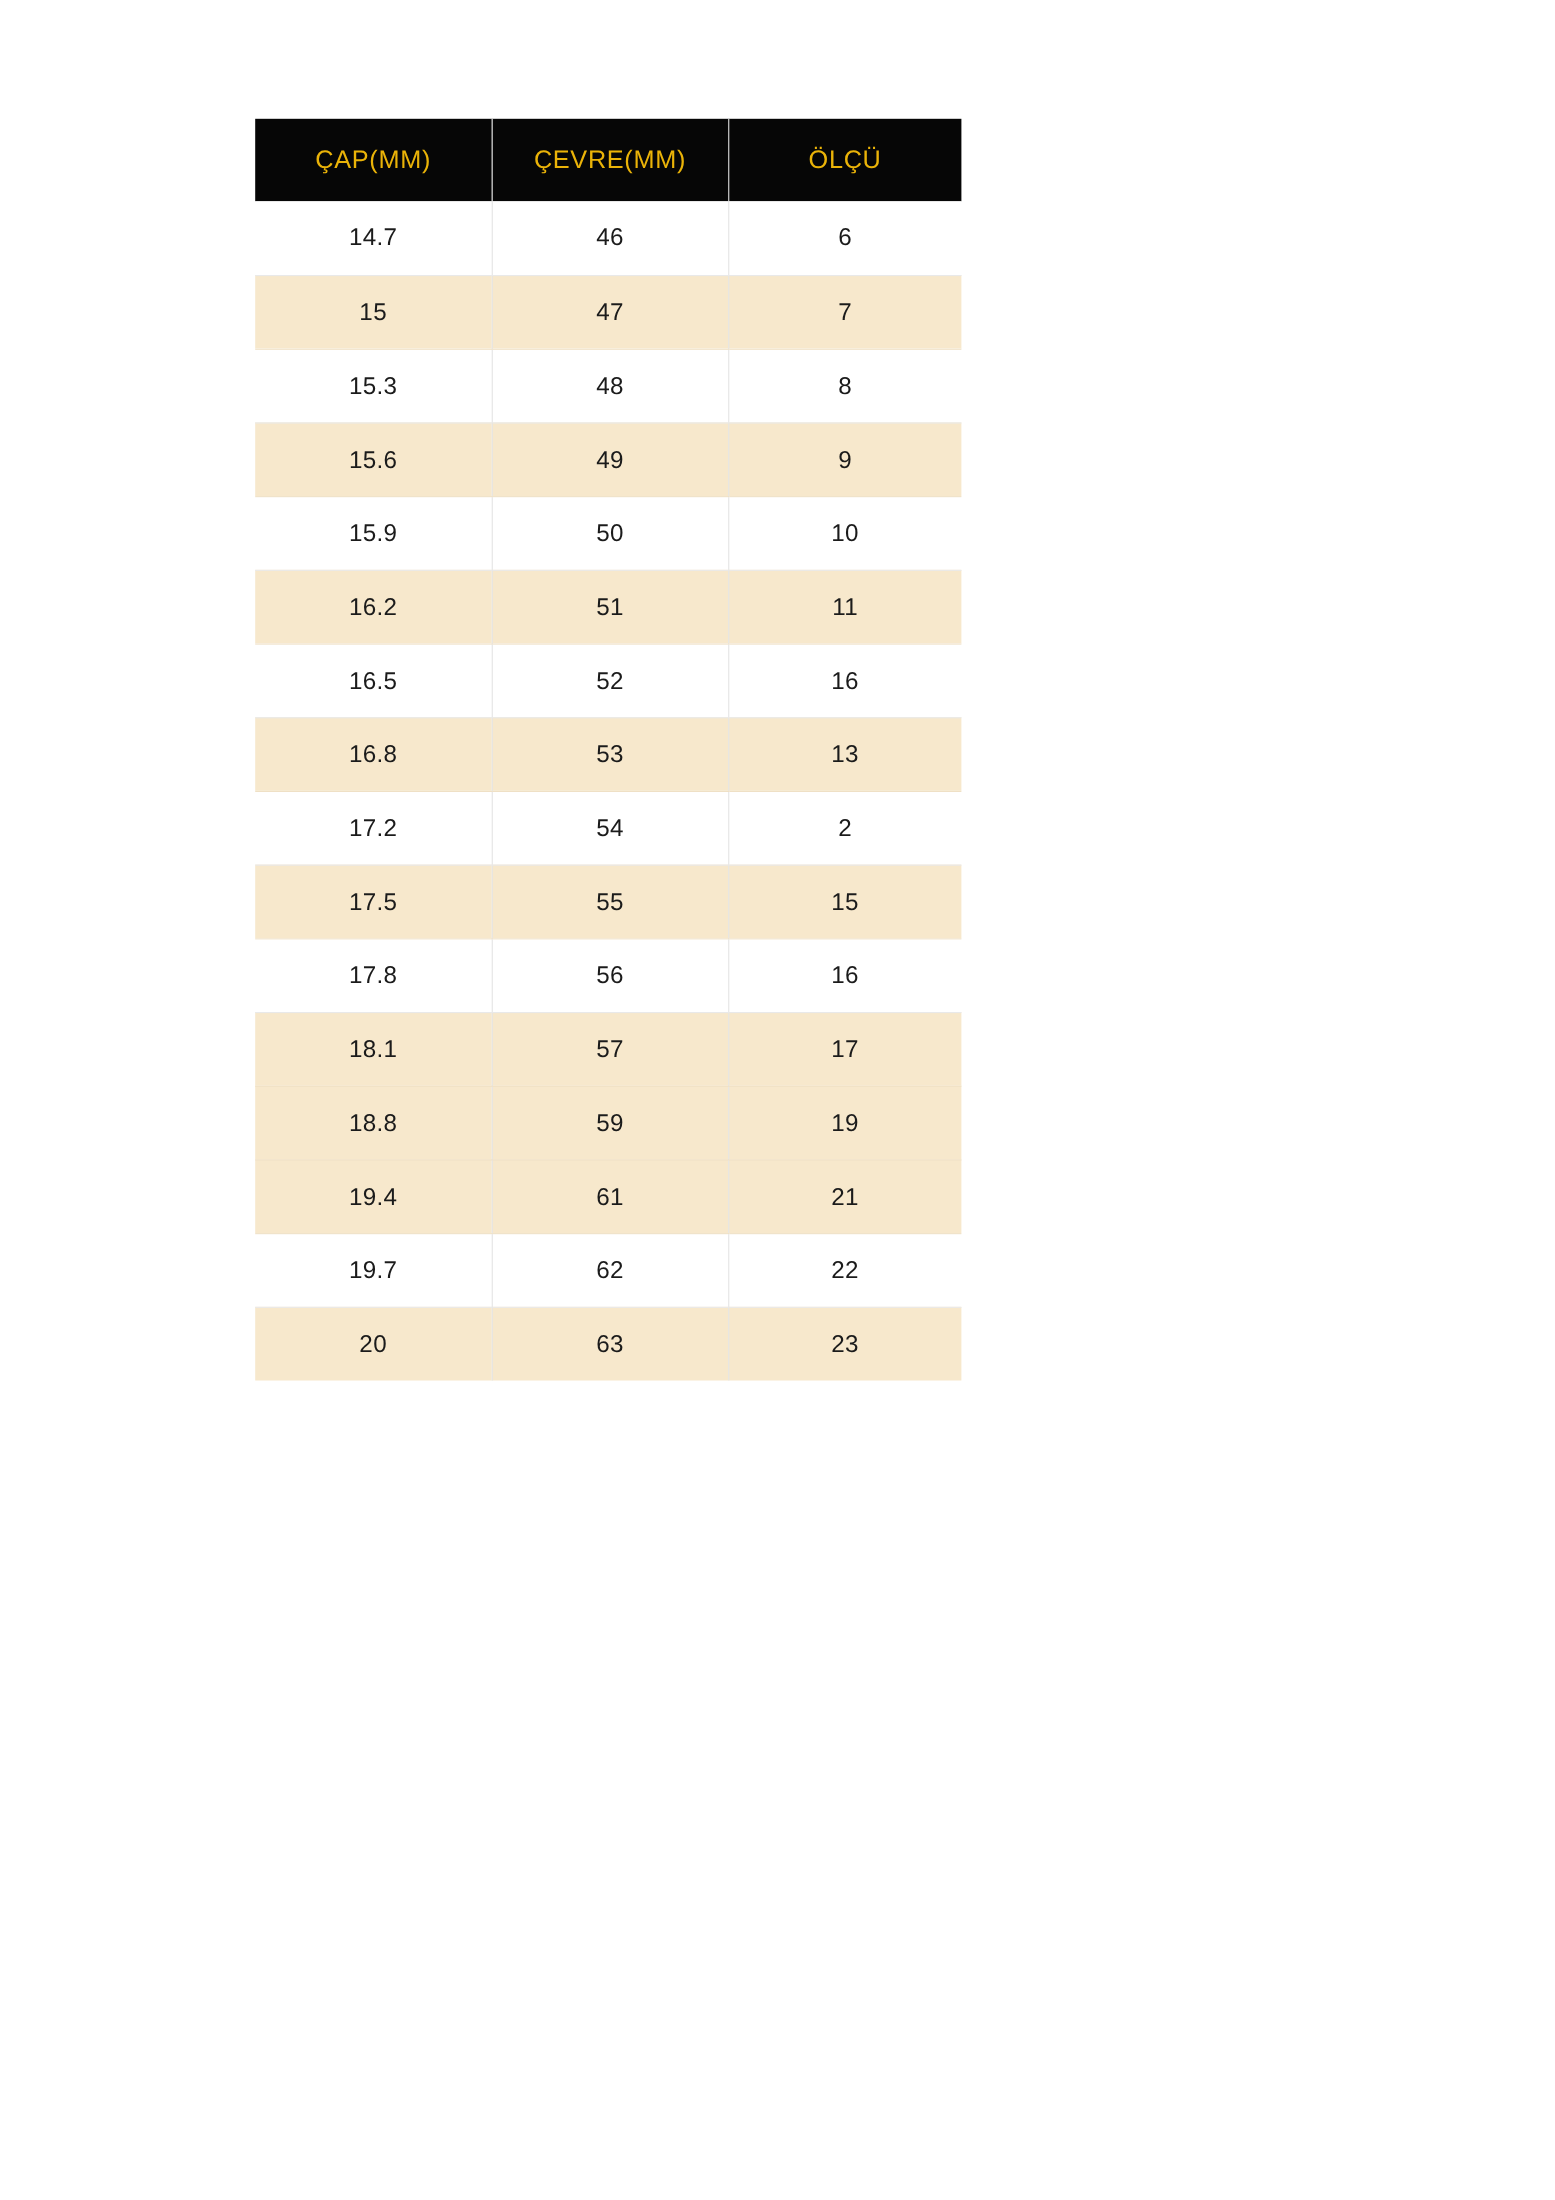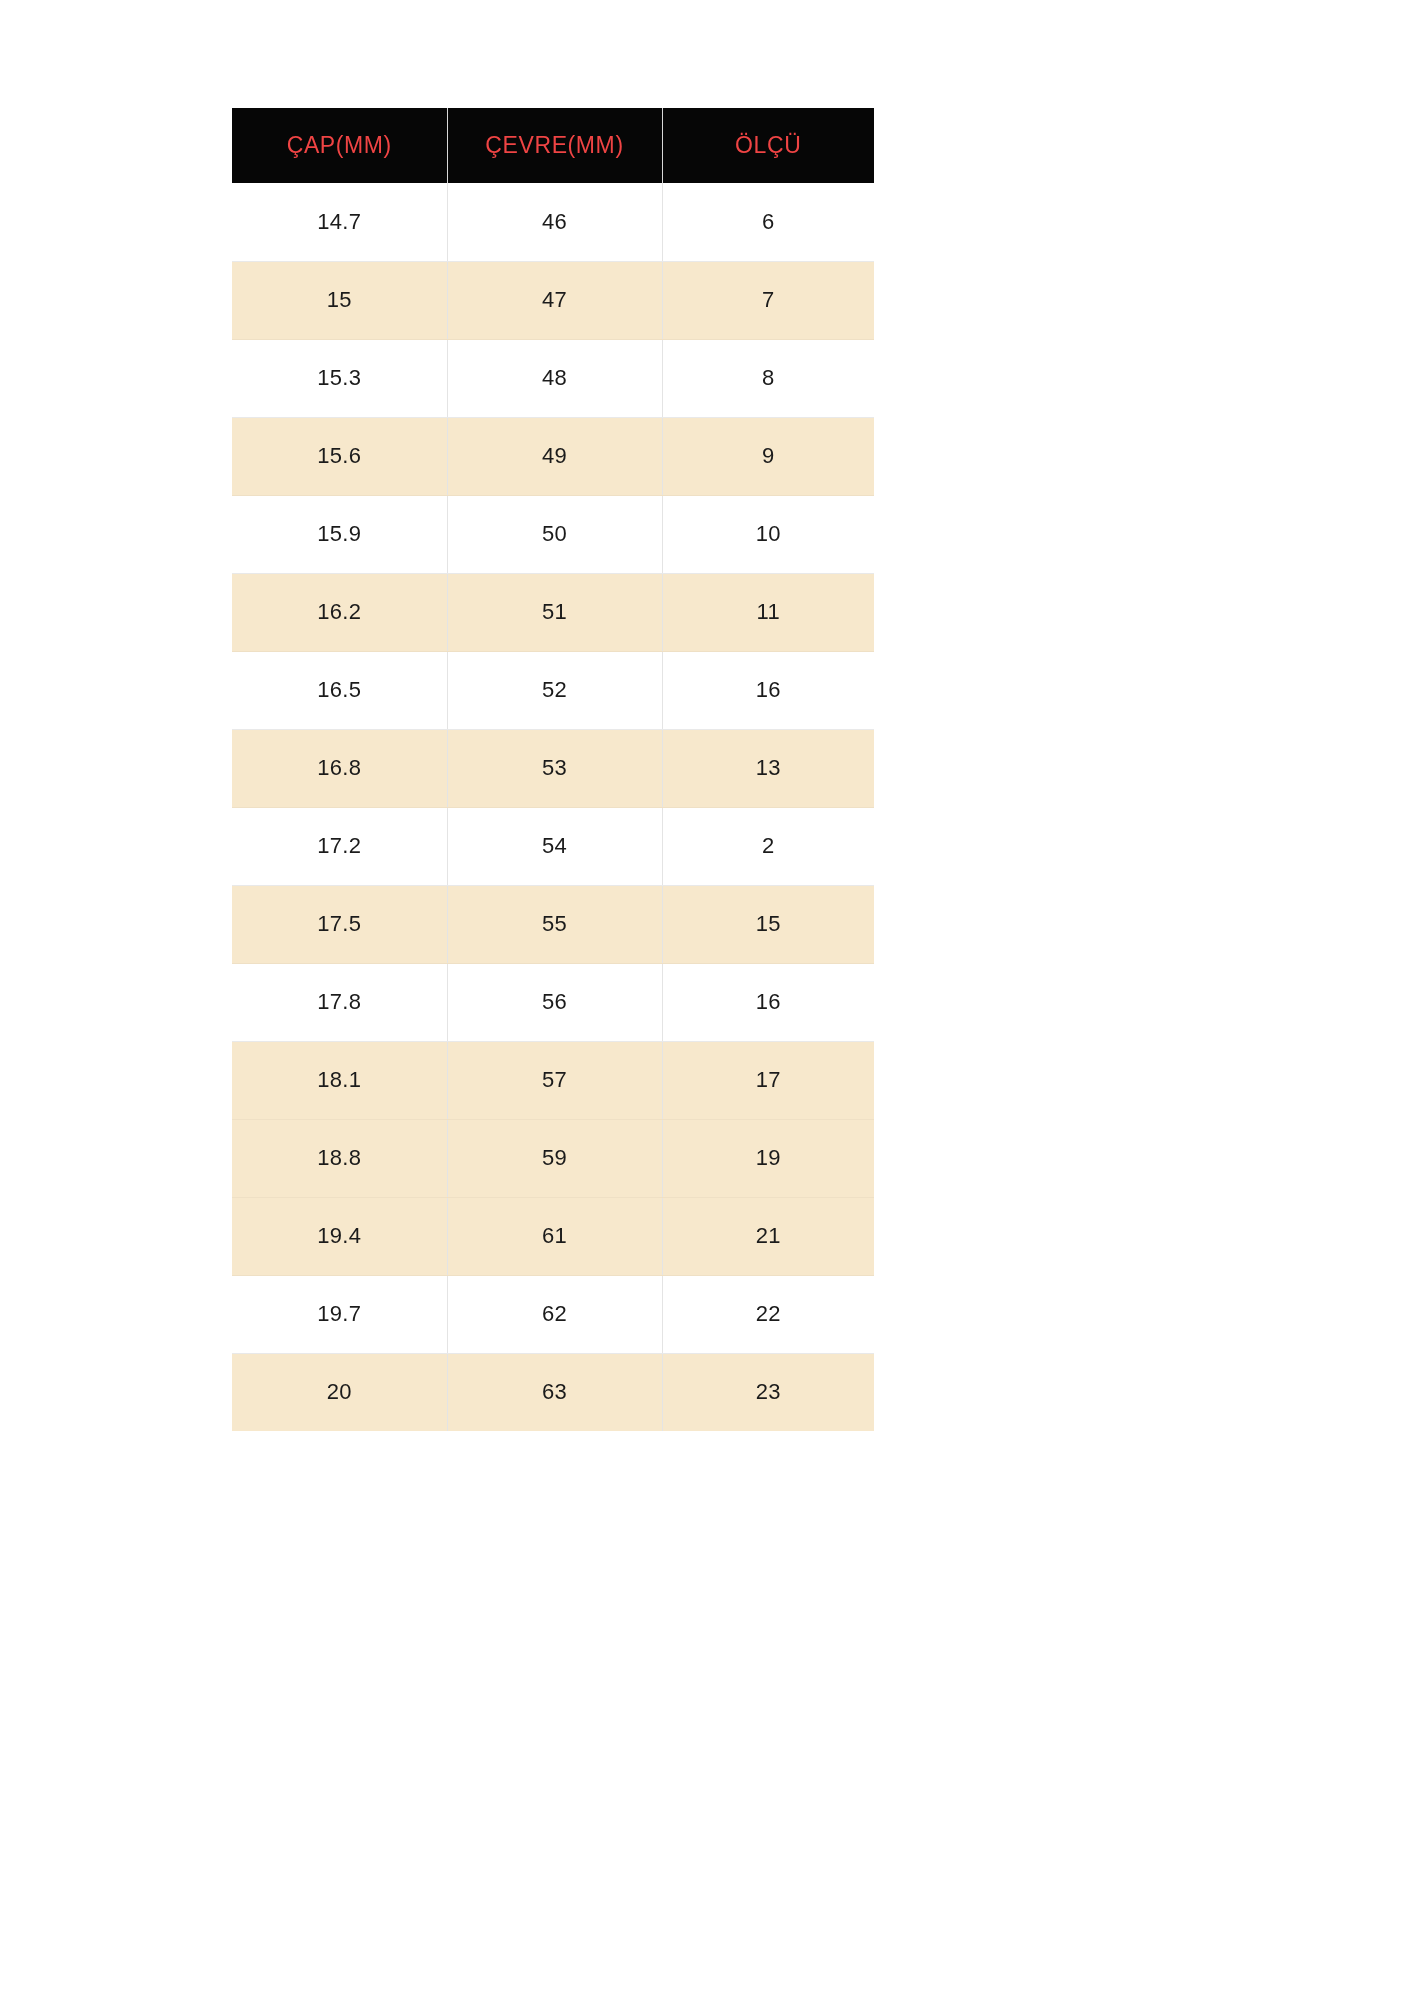--- a/index.html
+++ b/index.html
@@ -34,38 +34,38 @@
     width: 642px;
     table-layout: fixed;
   }
 
   table.size-table col.c-diameter { width: 215px; }
   table.size-table col.c-circumference { width: 215px; }
   table.size-table col.c-size { width: 212px; }
 
   thead tr.header-row th {
     background: #060606;
-    color: #ef4444;
+    color: #eab308;
     font-weight: 400;
     font-size: 23px;
     letter-spacing: 0.6px;
     height: 75px;
     padding: 12px;
     text-align: center;
     vertical-align: middle;
     border-right: 1px solid #d8d8d8;
     box-sizing: border-box;
   }
   thead tr.header-row th:last-child {
     border-right: none;
     margin-left: 24px;
   }
 
   tbody tr.data-row td {
-    height: 78px;
+    height: 67px;
     padding: 0;
     text-align: center;
     vertical-align: middle;
     font-size: 22px;
     font-weight: 400;
     color: #1b1b1b;
     letter-spacing: 0.3px;
     border-right: 1px solid #e4e4e4;
     border-bottom: 1px solid #e9e9e9;
     box-sizing: border-box;

